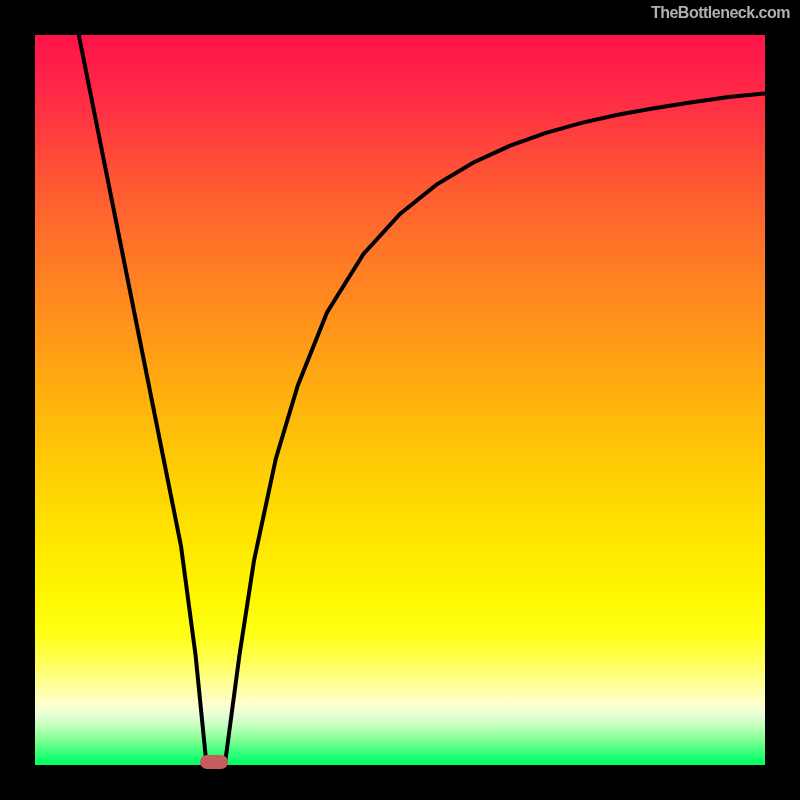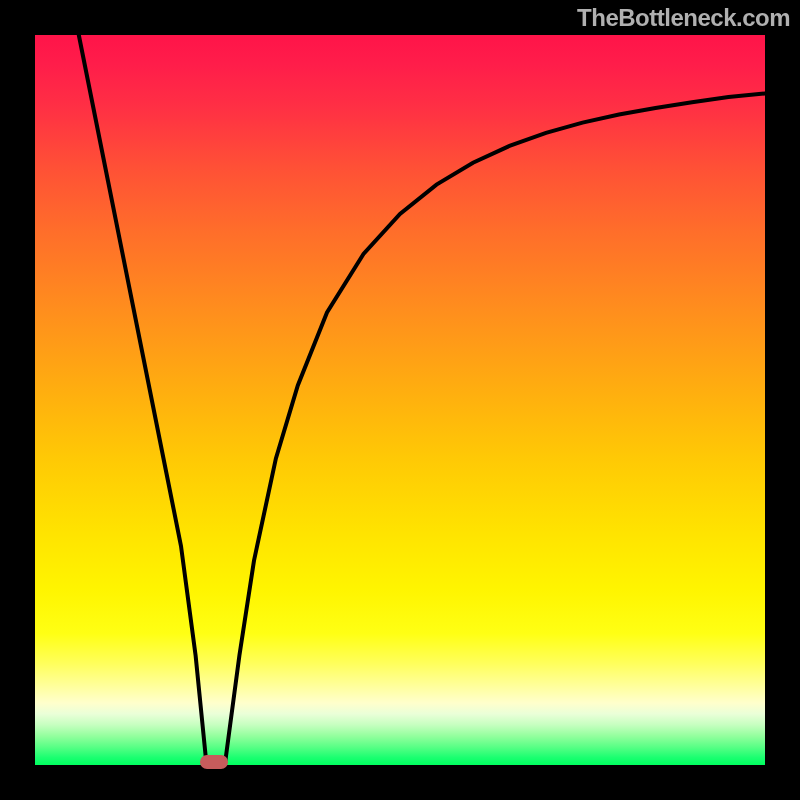--- a/index.html
+++ b/index.html
@@ -44,21 +44,21 @@
       #5aff86 97.5%,
       #1aff70 99%,
       #00ff5f 100%
     );
   }
   .watermark {
     position: absolute;
     top: 4px;
     right: 10px;
     color: #b0b0b0;
-    font-size: 24px;
+    font-size: 16px;
     font-weight: bold;
     letter-spacing: -0.5px;
   }
   .curve {
     position: absolute;
     top: 0; left: 0;
     width: 730px;
     height: 730px;
     overflow: visible;
   }

